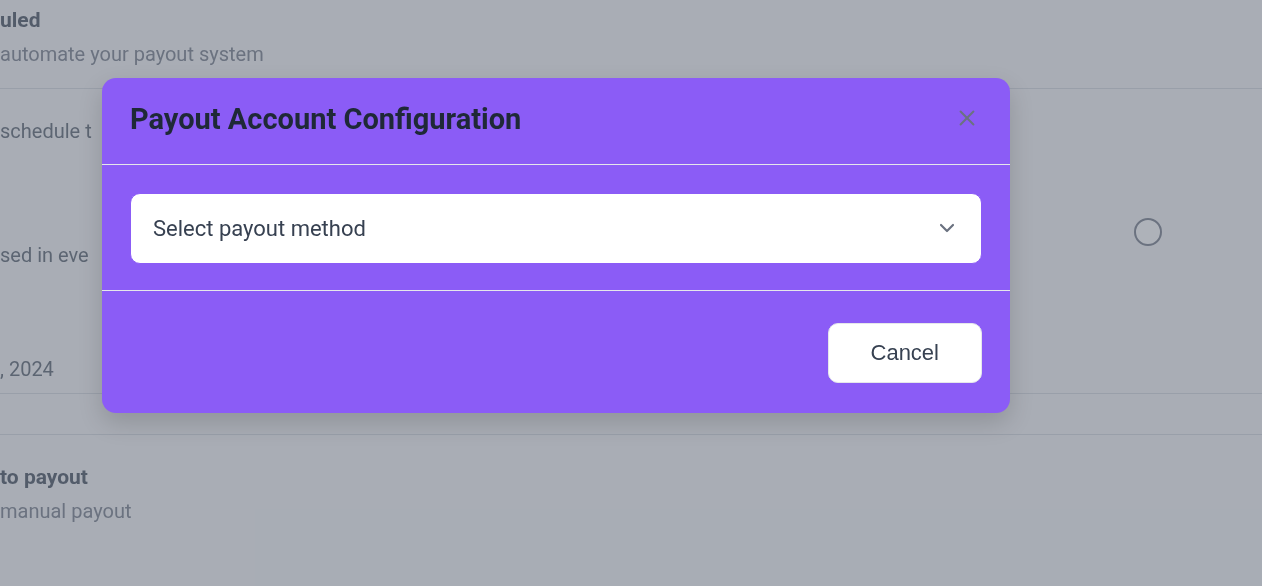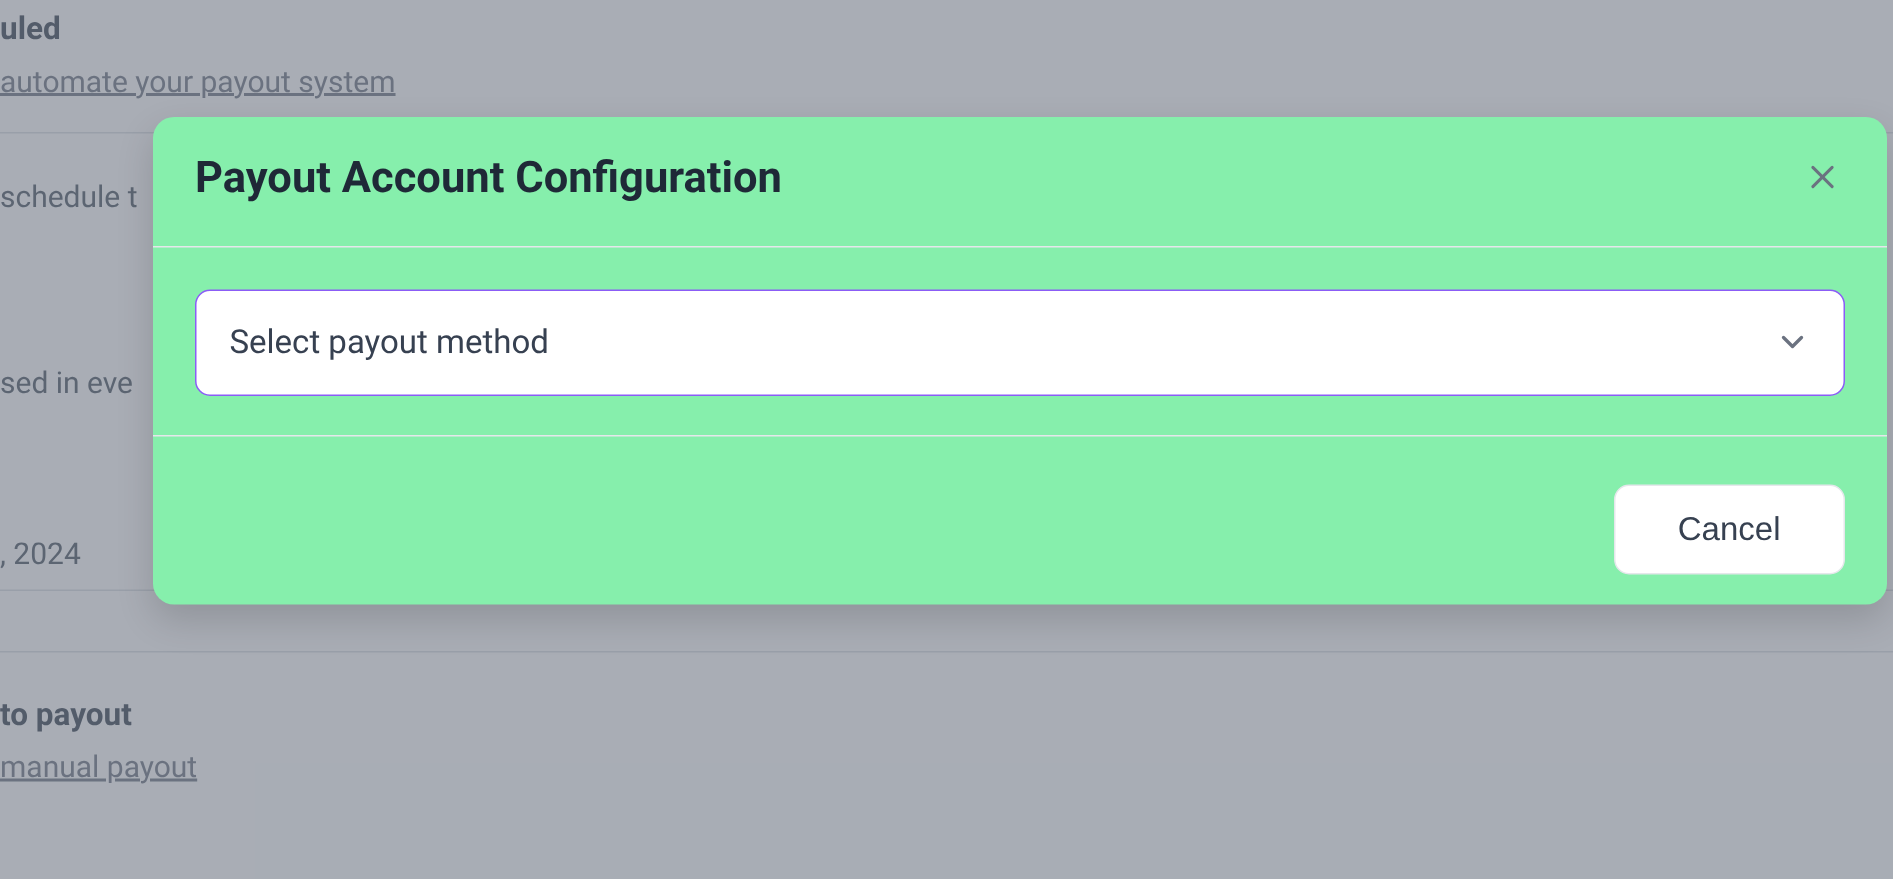--- a/index.html
+++ b/index.html
@@ -25,21 +25,21 @@
       height: 100%;
       color: #4b5563;
       font-size: 20px;
     }
 
     .bg-section-1 { padding: 8px 0 22px 0; border-bottom: 1px solid #d1d5db; }
     .bg-section-2 { padding: 30px 0 12px 0; border-bottom: 1px solid #d1d5db; }
     .bg-section-4 { padding: 30px 0 40px 0; }
 
     .bg-title { font-size: 21px; font-weight: 700; color: #374151; }
-    .bg-sub { font-size: 20px; color: #6b7280; margin-top: 10px; text-decoration: underline; }
+    .bg-sub { font-size: 20px; color: #6b7280; margin-top: 10px; }
 
     .bg-radio {
       position: absolute;
       top: 218px;
       left: 1134px;
       width: 28px;
       height: 28px;
       border-radius: 50%;
       border: 2px solid #6b7280;
       background: #fff;
@@ -49,22 +49,22 @@
       position: absolute;
       inset: 0;
       background: rgba(107, 114, 128, 0.55);
     }
 
     
     .modal {
       position: absolute;
       top: 78px;
       left: 102px;
-      width: 1156px;
-      background: #86efac;
+      width: 908px;
+      background: #8b5cf6;
       border-radius: 14px;
       box-shadow: 0 10px 25px rgba(0,0,0,0.15);
       overflow: hidden;
     }
 
     .modal-header {
       display: flex;
       align-items: center;
       justify-content: space-between;
       padding: 24px 28px 28px 28px;
@@ -113,21 +113,21 @@
     .chevron {
       color: #6b7280;
       display: flex;
       align-items: center;
     }
 
     .modal-footer {
       display: flex;
       justify-content: flex-end;
       gap: 26px;
-      padding: 32px 28px 20px 28px;
+      padding: 32px 28px 30px 28px;
     }
 
     .btn {
       font-size: 22px;
       font-weight: 500;
       border-radius: 10px;
       cursor: pointer;
       padding: 16px 42px;
     }
 

